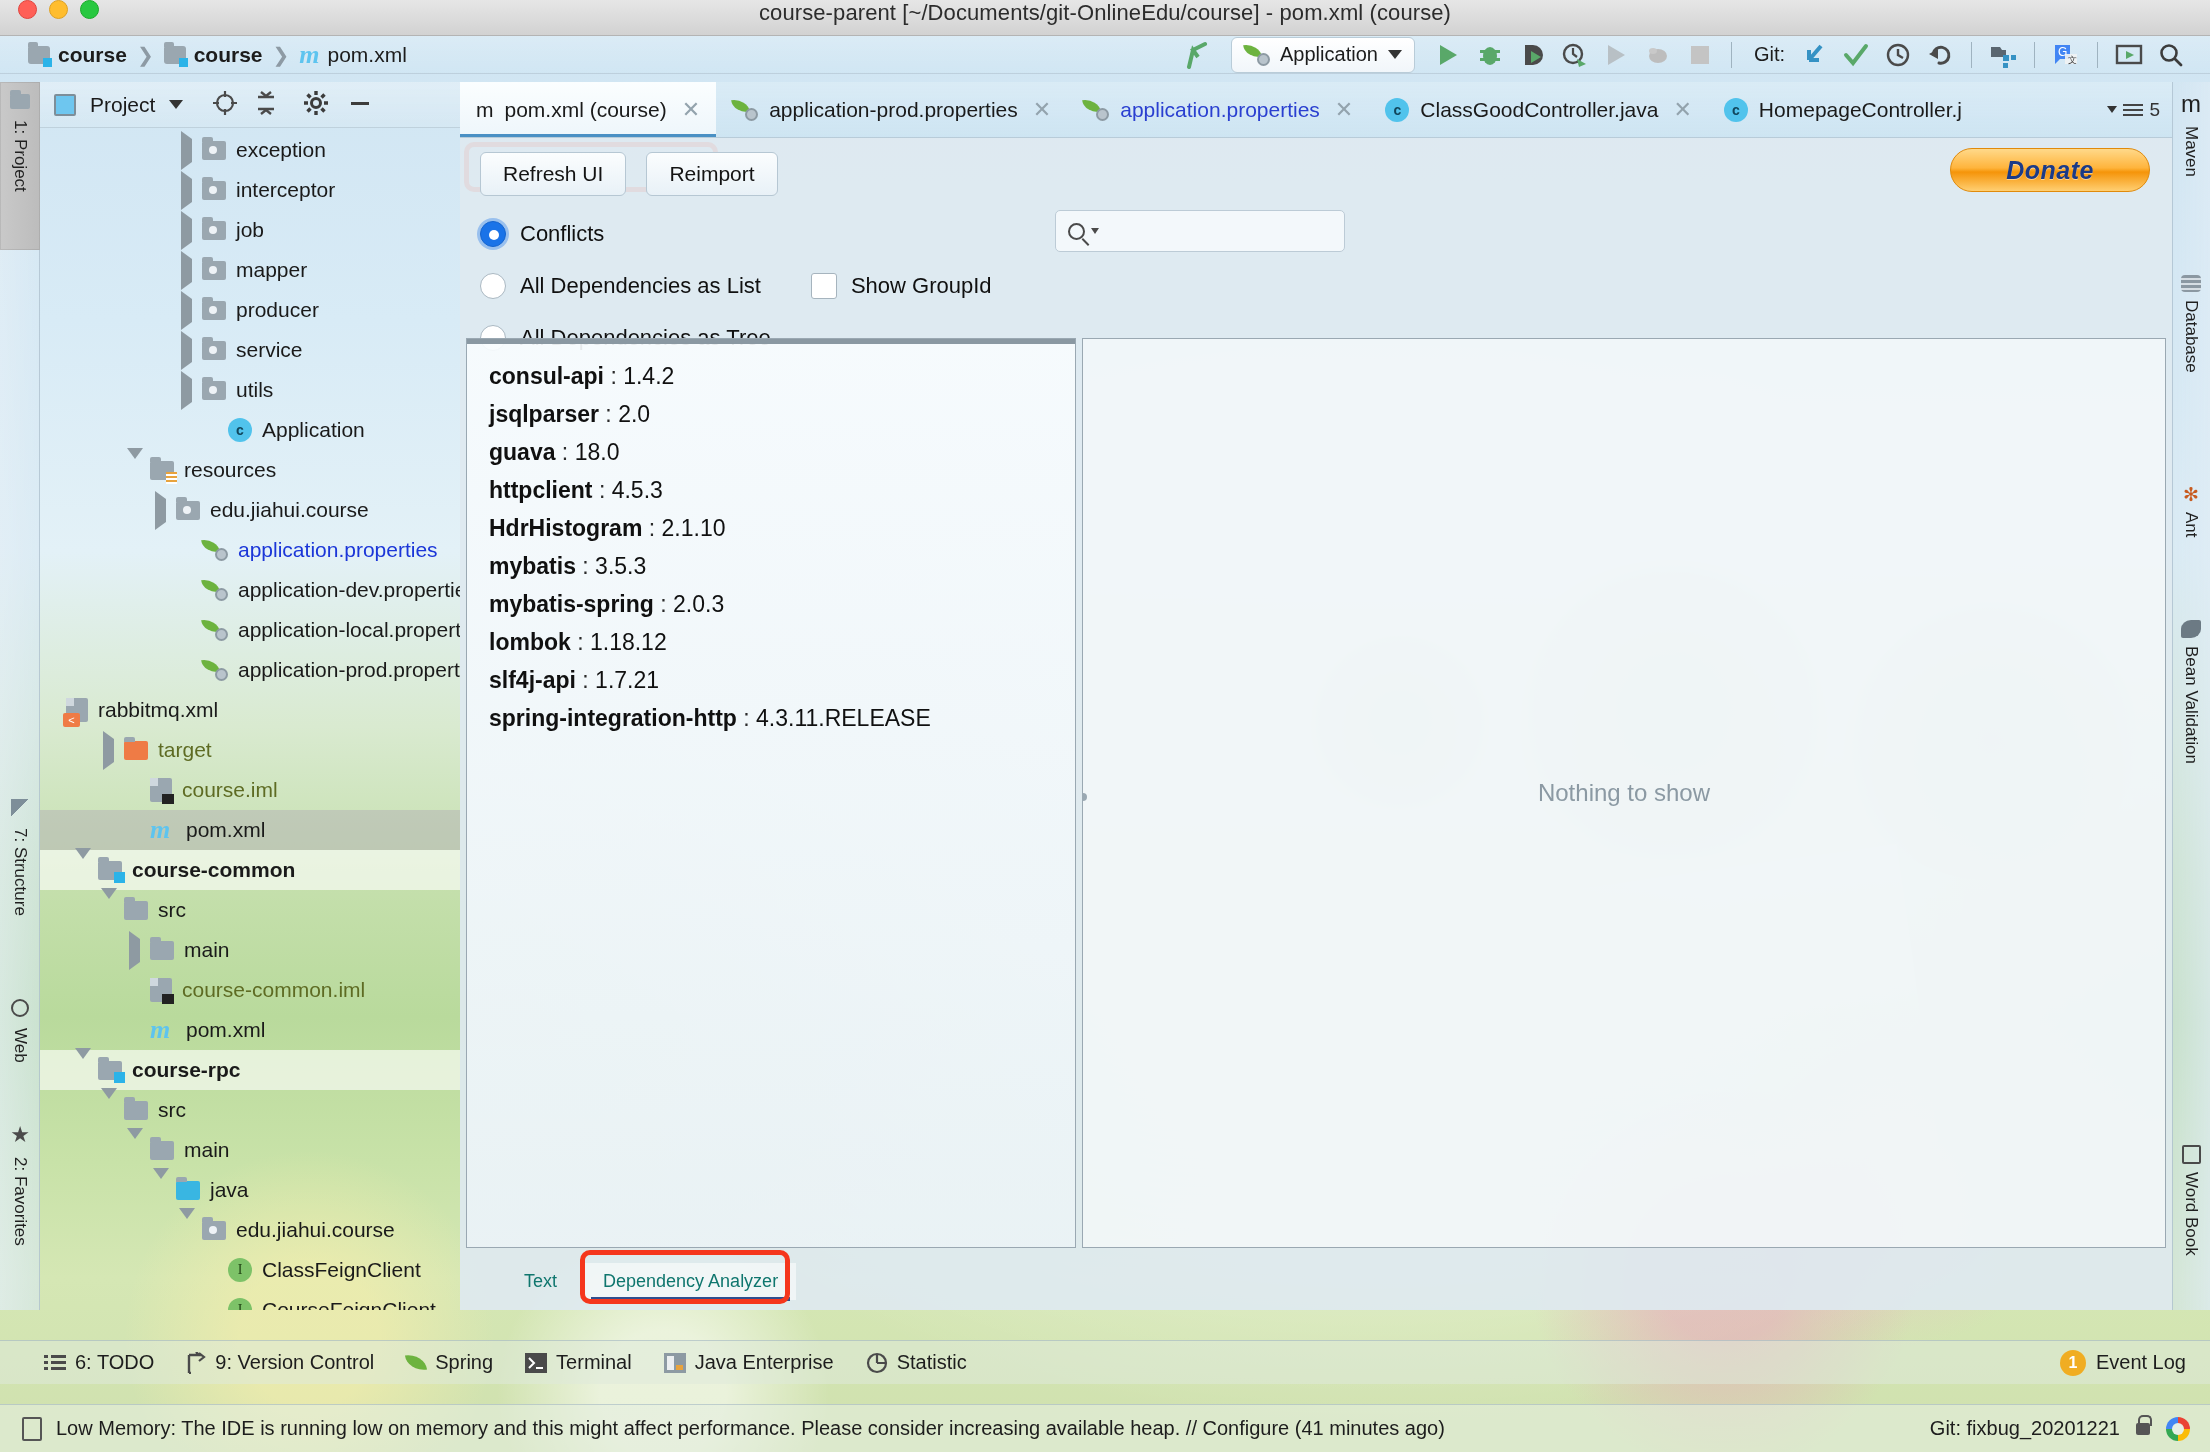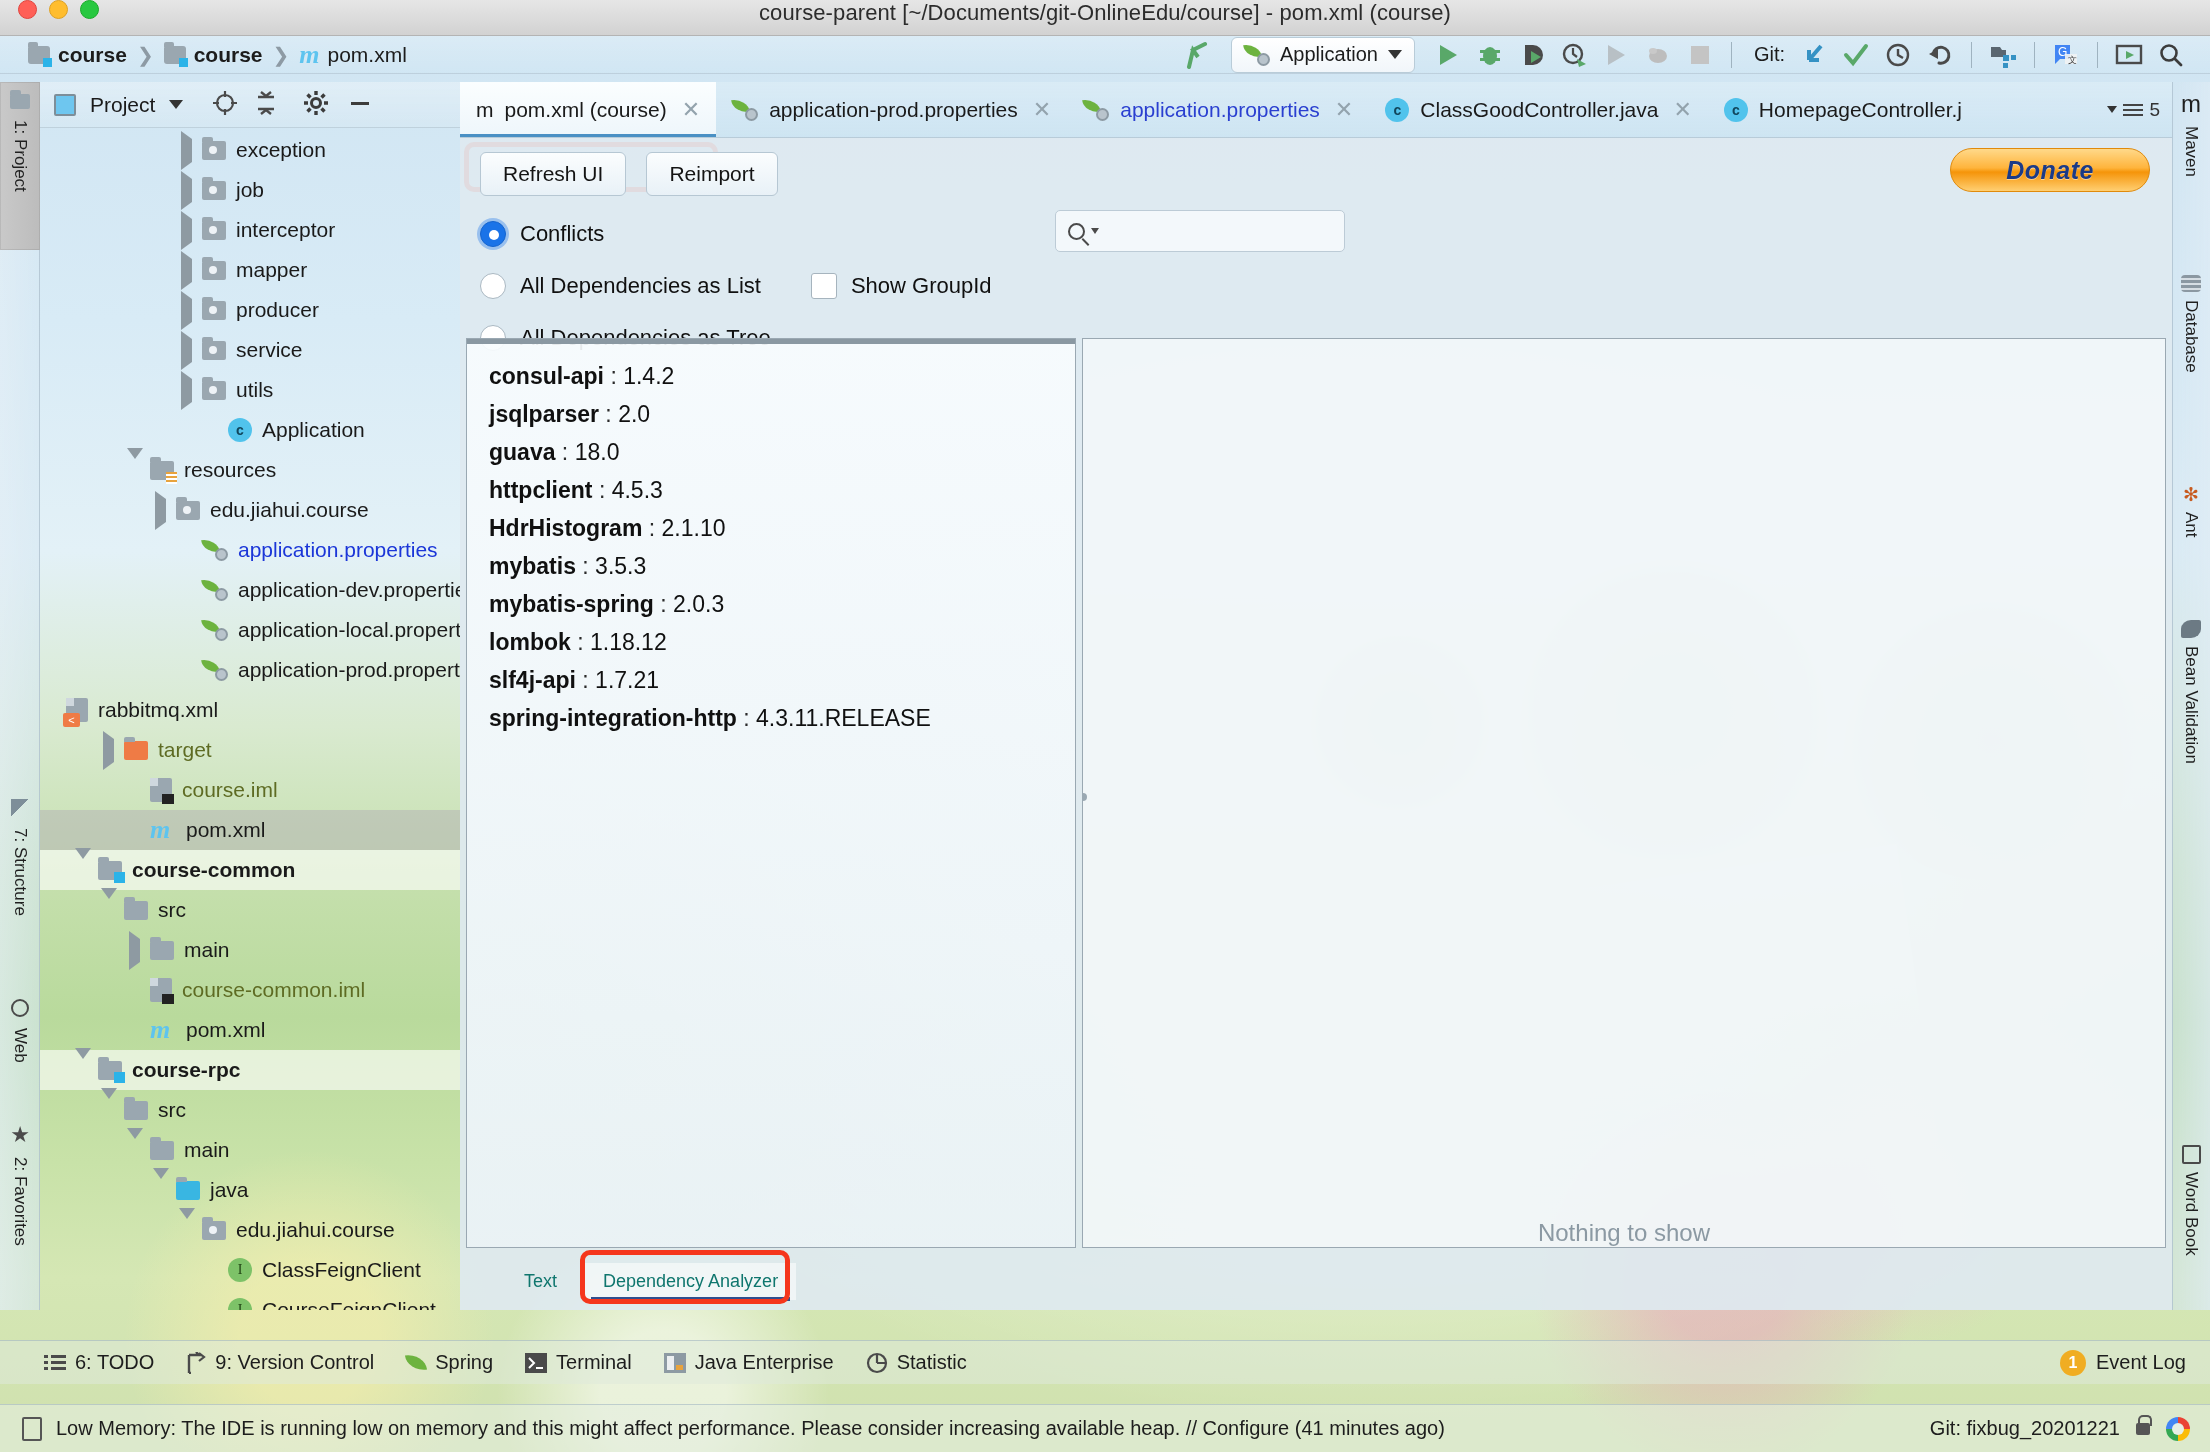--- a/index.html
+++ b/index.html
@@ -227,21 +227,21 @@
     font-size:25px; font-weight:bold; font-style:italic; color:#1b3a86; letter-spacing:.5px;
     text-shadow: 0 1px 0 rgba(255,255,255,.45);
   }
 
   .panes { position:absolute; left:6px; top:200px; right:6px; bottom:62px; display:flex; gap:6px; }
   .pane {
     border:1px solid #9aa8b2; background: rgba(255,255,255,0.55);
     position:relative; overflow:hidden;
   }
   .pane.left { width:610px; background: linear-gradient(to bottom, rgba(248,252,254,0.92), rgba(243,249,252,0.55)); }
-  .pane.right { flex:1; display:flex; align-items:flex-end; justify-content:center; }
+  .pane.right { flex:1; display:flex; align-items:center; justify-content:center; }
   .pane.left .topline { position:absolute; left:0; right:0; top:0; height:5px; background:#8a98a2; }
   .deplist { padding:18px 0 0 22px; }
   .deprow { font-size:23px; line-height:38px; color:#101010; white-space:nowrap; }
   .deprow .art { font-weight:bold; }
   .deprow .sep { color:#2a2a2a; }
   .nothing { font-size:24px; color:#8b99a3; }
   .splitter-dot { position:absolute; left:-4px; top:50%; width:8px;height:8px;border-radius:50%;background:#9aa8b2; }
 
   .bottom-tabs {
     position:absolute; left:0; right:0; bottom:0; height:58px; display:flex; align-items:center;
@@ -508,26 +508,26 @@
     </div>
     <div class="tree">
         <div class="trow" style="padding-left: 136px;">
           <span class="tw"><span class="arrow-r"></span></span>
           <span class="f-pkg"></span>
           <span class="" style="margin-left:10px">exception</span>
         </div>
         <div class="trow" style="padding-left: 136px;">
           <span class="tw"><span class="arrow-r"></span></span>
           <span class="f-pkg"></span>
+          <span class="" style="margin-left:10px">interceptor</span>
+        </div>
+        <div class="trow" style="padding-left: 136px;">
+          <span class="tw"><span class="arrow-r"></span></span>
+          <span class="f-pkg"></span>
           <span class="" style="margin-left:10px">job</span>
-        </div>
-        <div class="trow" style="padding-left: 136px;">
-          <span class="tw"><span class="arrow-r"></span></span>
-          <span class="f-pkg"></span>
-          <span class="" style="margin-left:10px">interceptor</span>
         </div>
         <div class="trow" style="padding-left: 136px;">
           <span class="tw"><span class="arrow-r"></span></span>
           <span class="f-pkg"></span>
           <span class="" style="margin-left:10px">mapper</span>
         </div>
         <div class="trow" style="padding-left: 136px;">
           <span class="tw"><span class="arrow-r"></span></span>
           <span class="f-pkg"></span>
           <span class="" style="margin-left:10px">producer</span>

